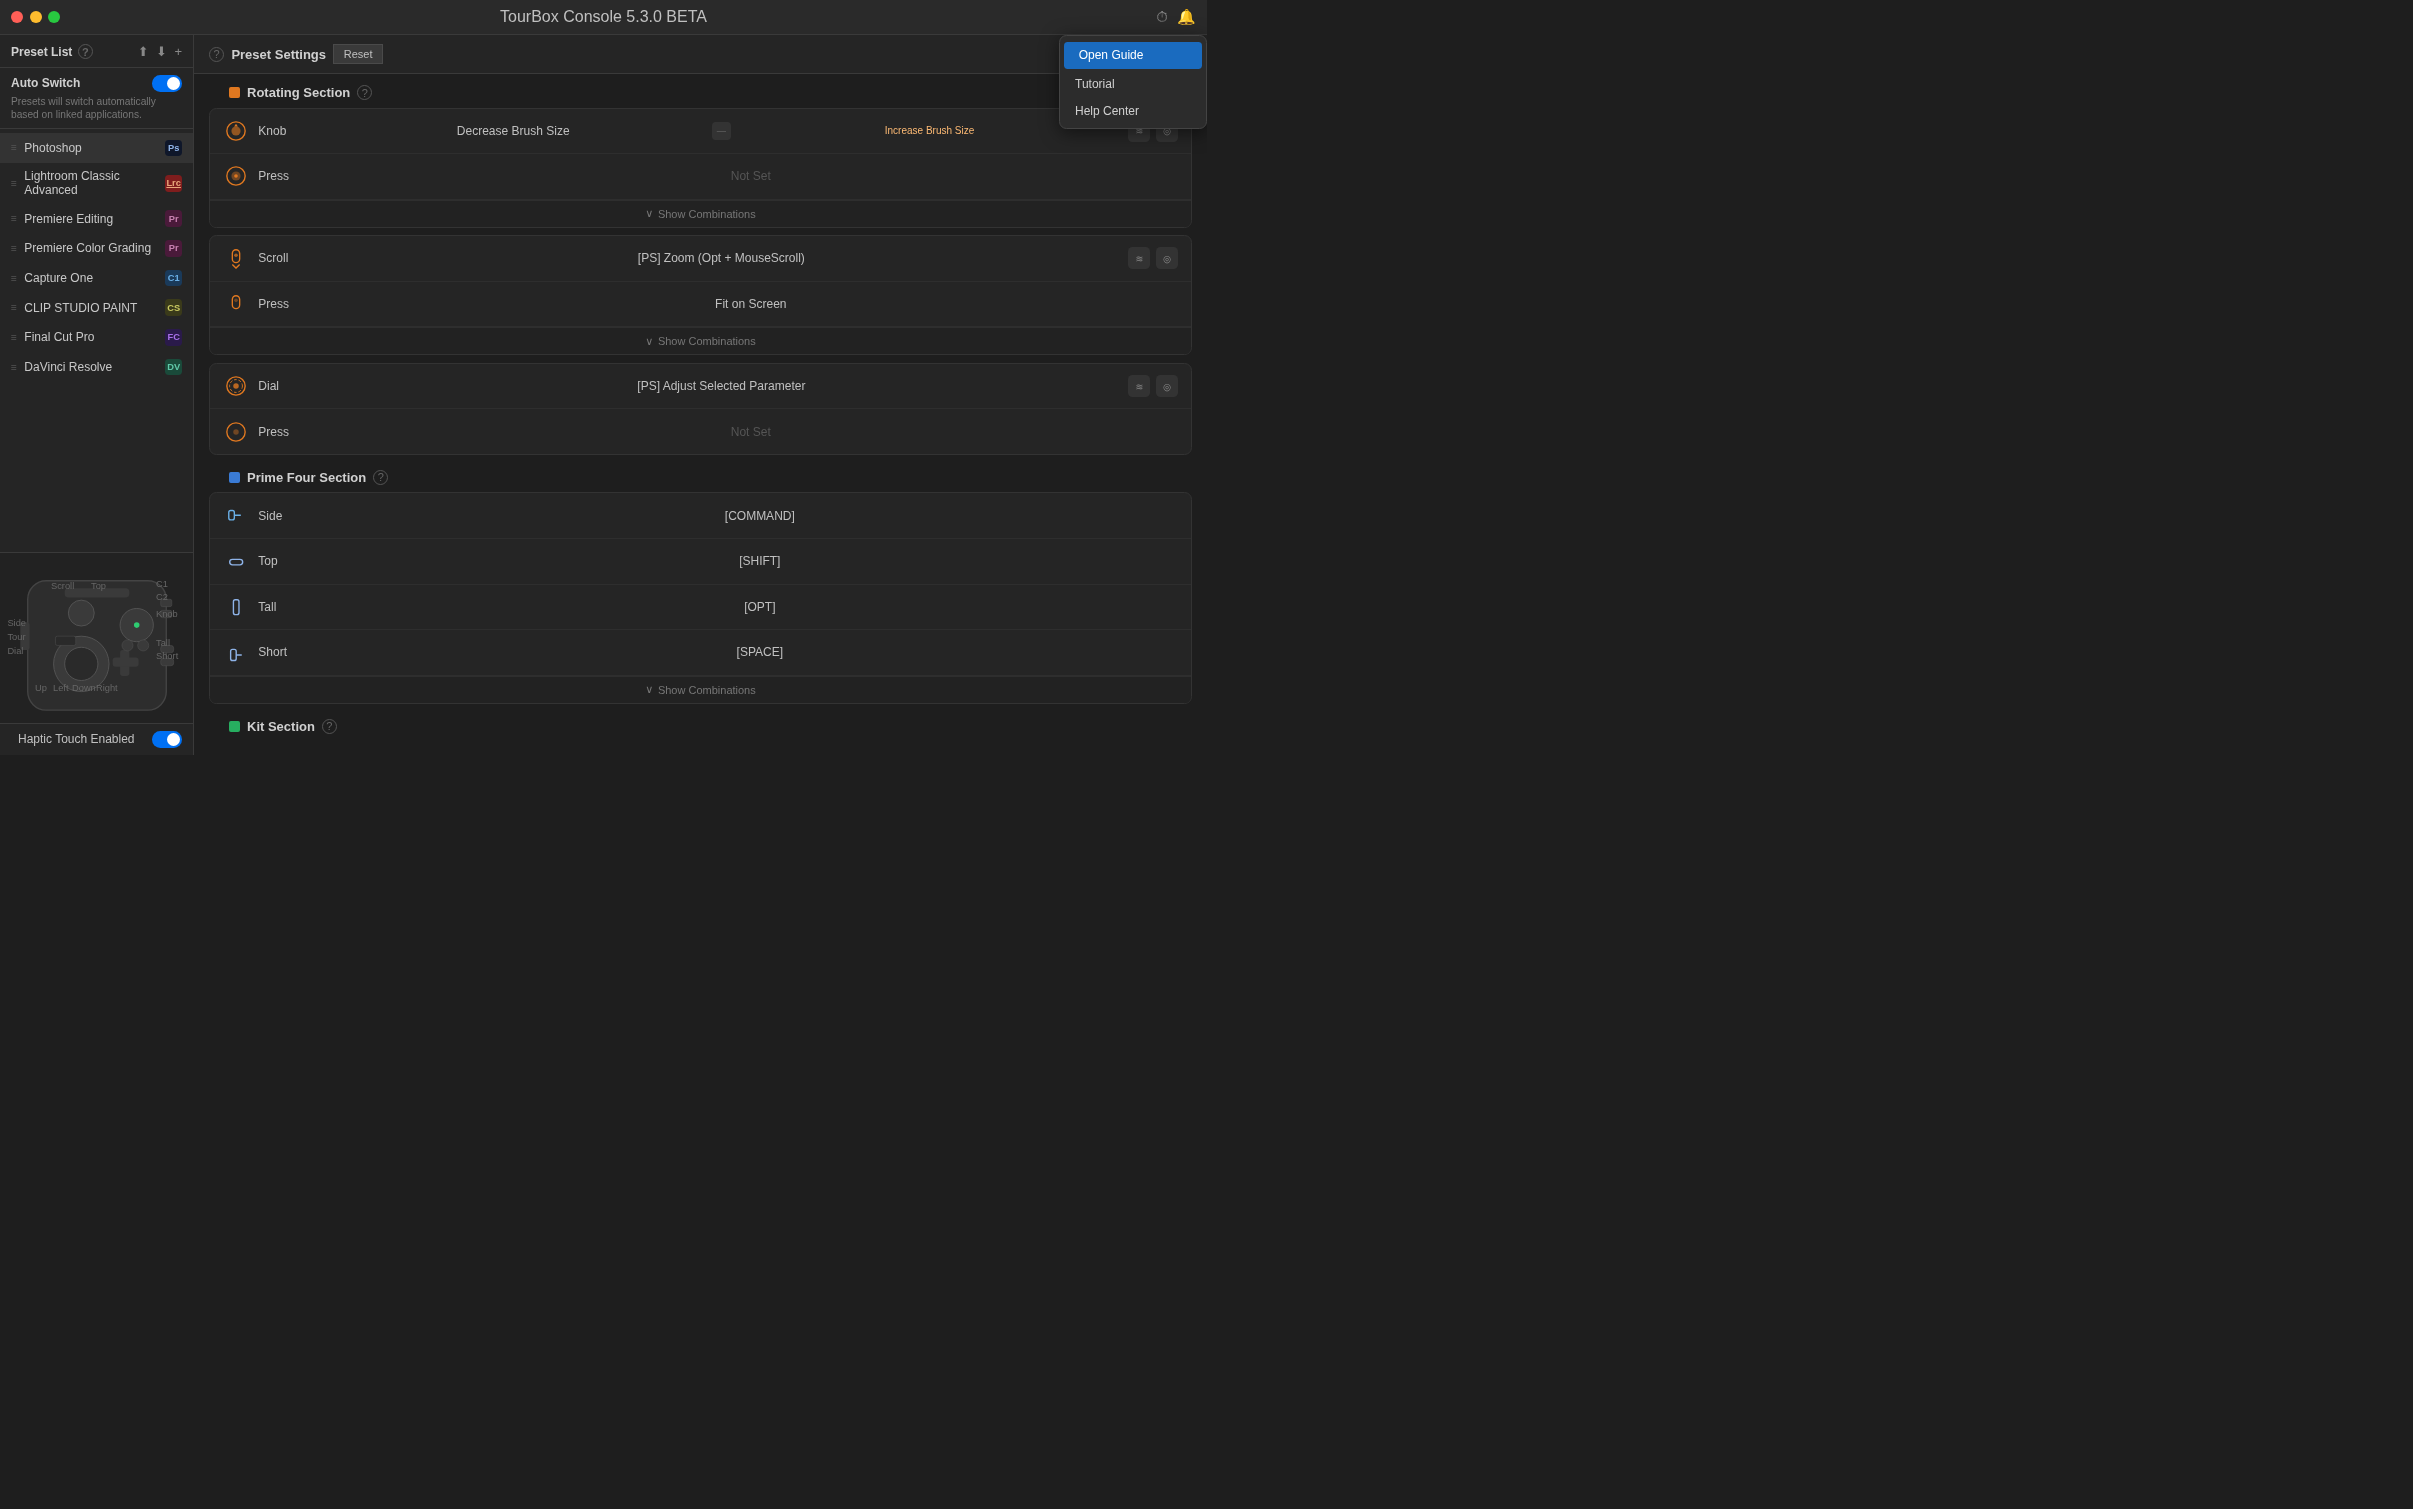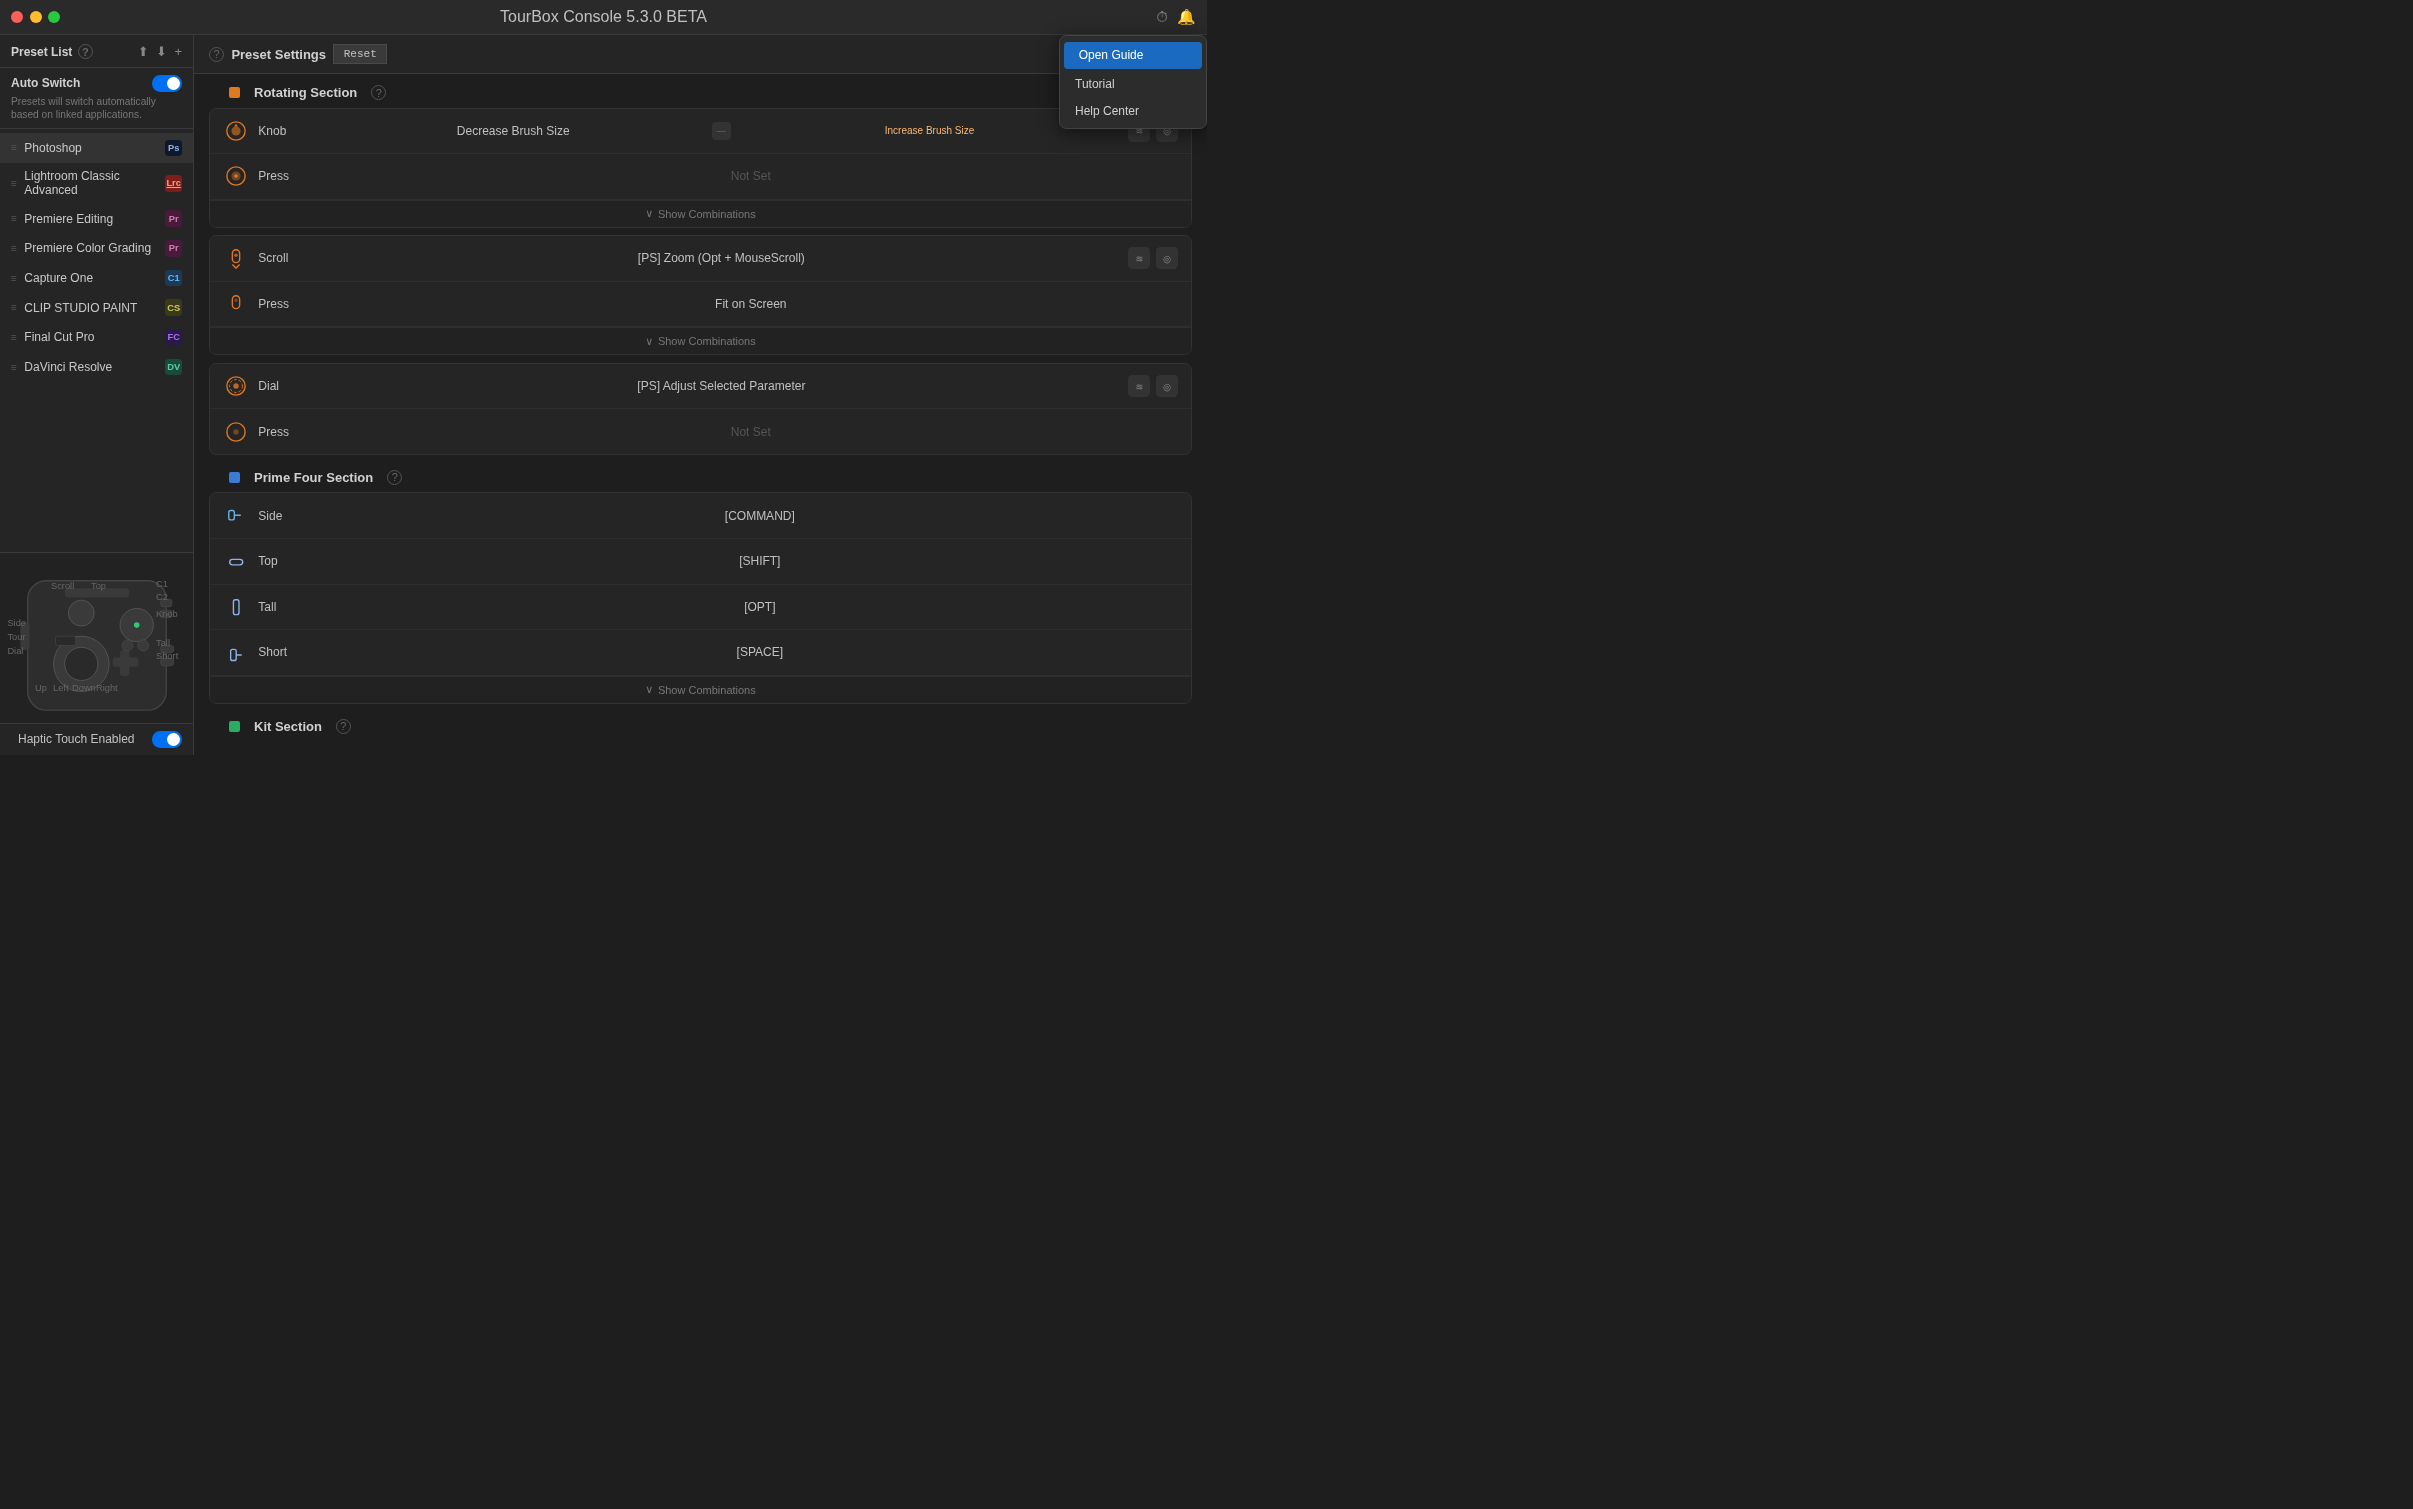--- a/index.html
+++ b/index.html
@@ -204,21 +204,20 @@
       color: #d0d0d0;
     }
     .reset-btn {
       background: #3a3a3a;
       border: 0.9px solid #4a4a4a;
       border-radius: 0;
       color: #c0c0c0;
       padding: 2.8px 9.3px;
       font-size: 11px;
       cursor: pointer;
-      font-family: Liberation Mono, monospace;
     }
     .hud-area {
       margin-left: auto;
       display: flex;
       align-items: center;
       gap: 7.4px;
     }
     .hud-label { font-size: 12px; color: #888; }
     .hud-dot {
       width: 13px;
@@ -233,21 +232,21 @@
       padding: 11px 15px;
     }
 
     
     .section-block {
       margin-bottom: 15px;
     }
     .section-header {
       display: flex;
       align-items: center;
-      gap: 14px;
+      gap: 7px;
       margin-bottom: 7.4px;
       padding-left: 20px;
     }
     .section-indicator {
       width: 11px;
       height: 11px;
       border-radius: 1.9px;
       flex-shrink: 0;
     }
     .ind-orange { background: #e07820; }

